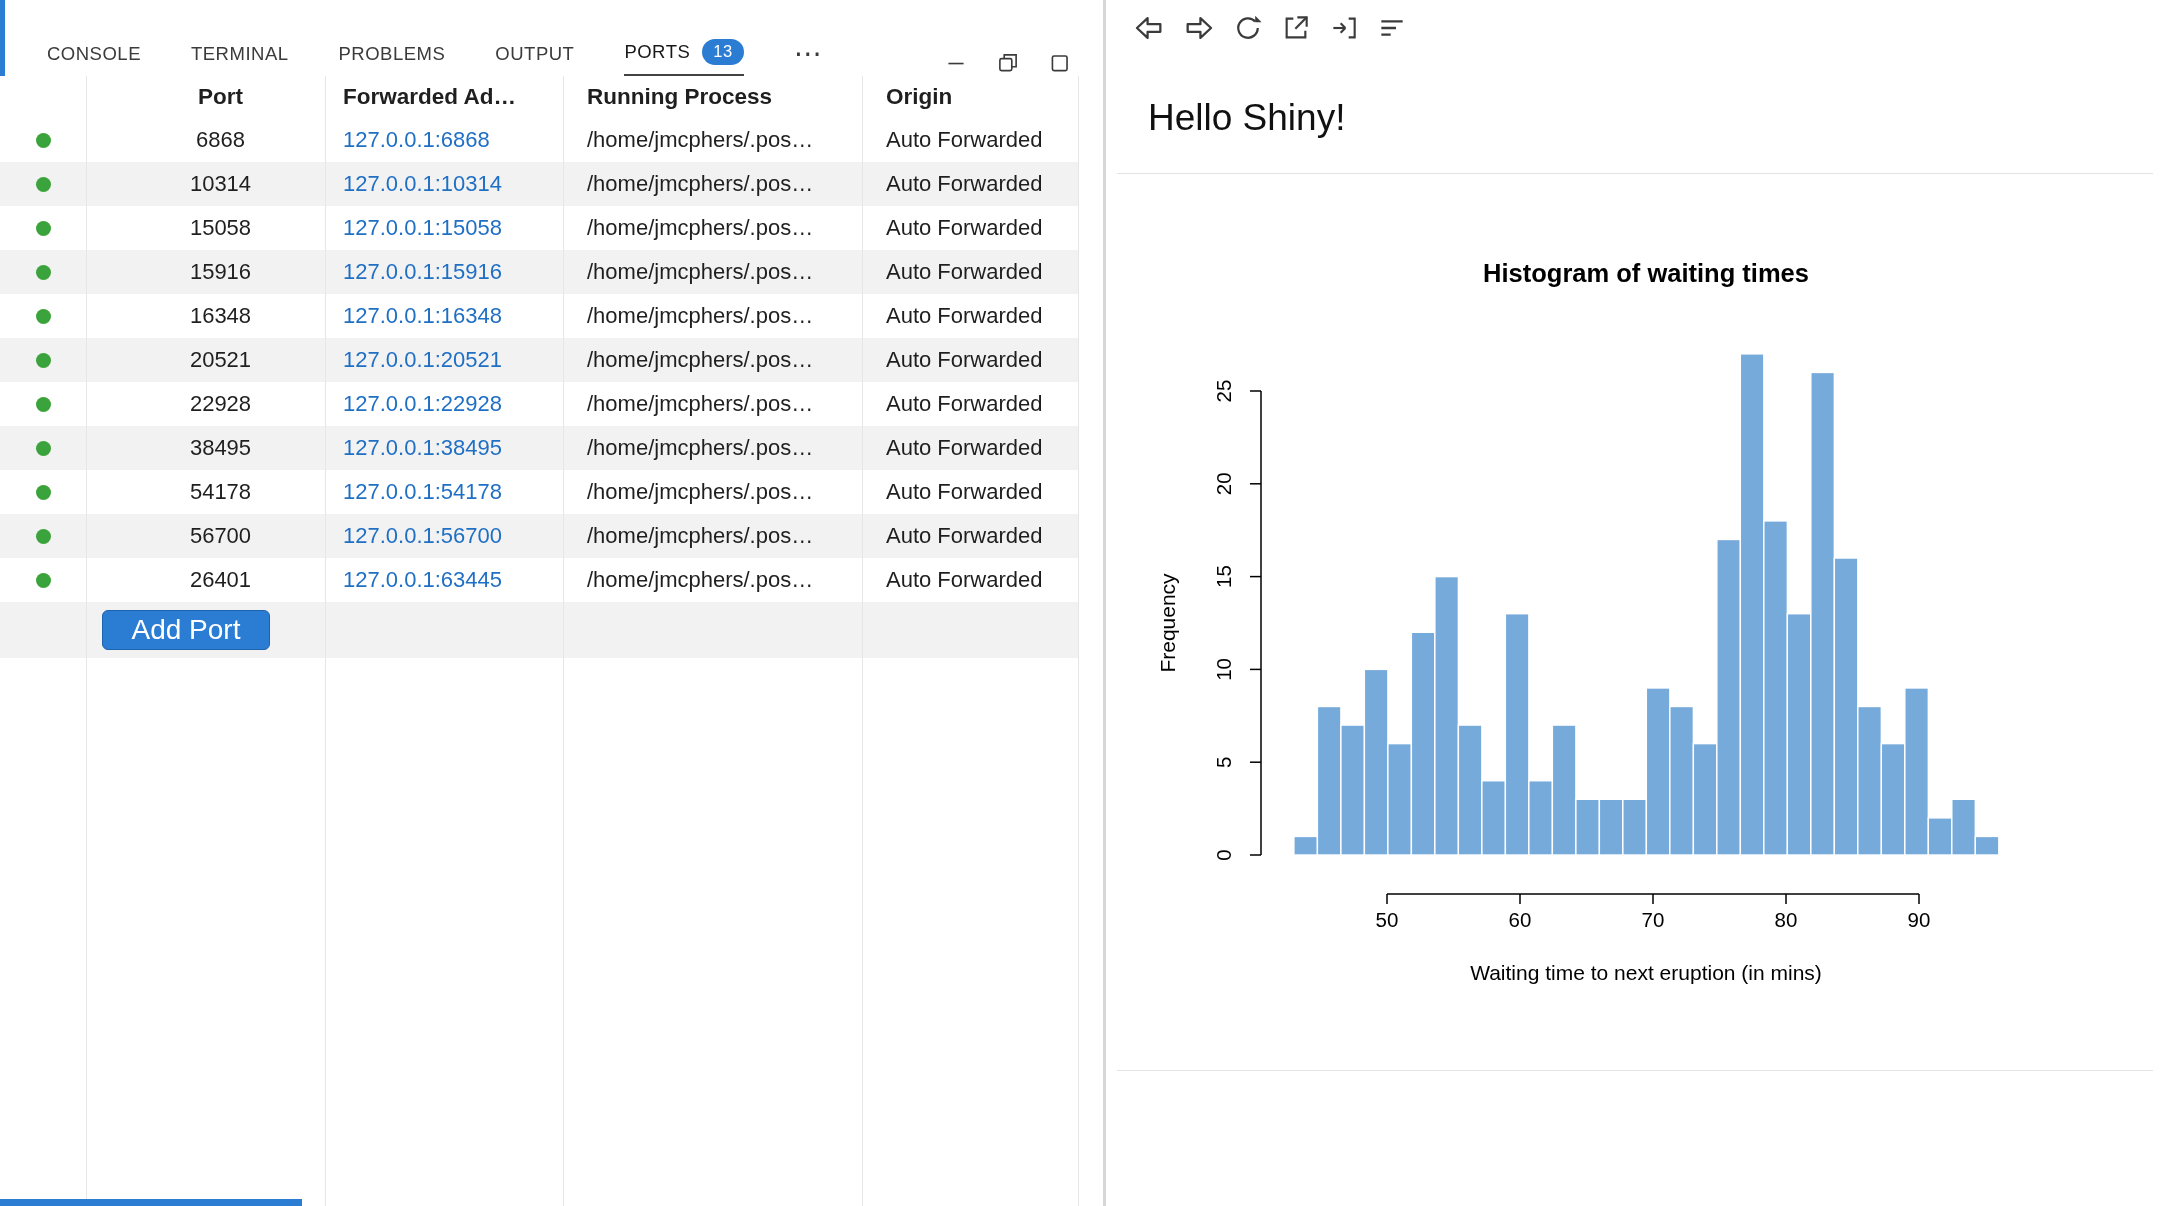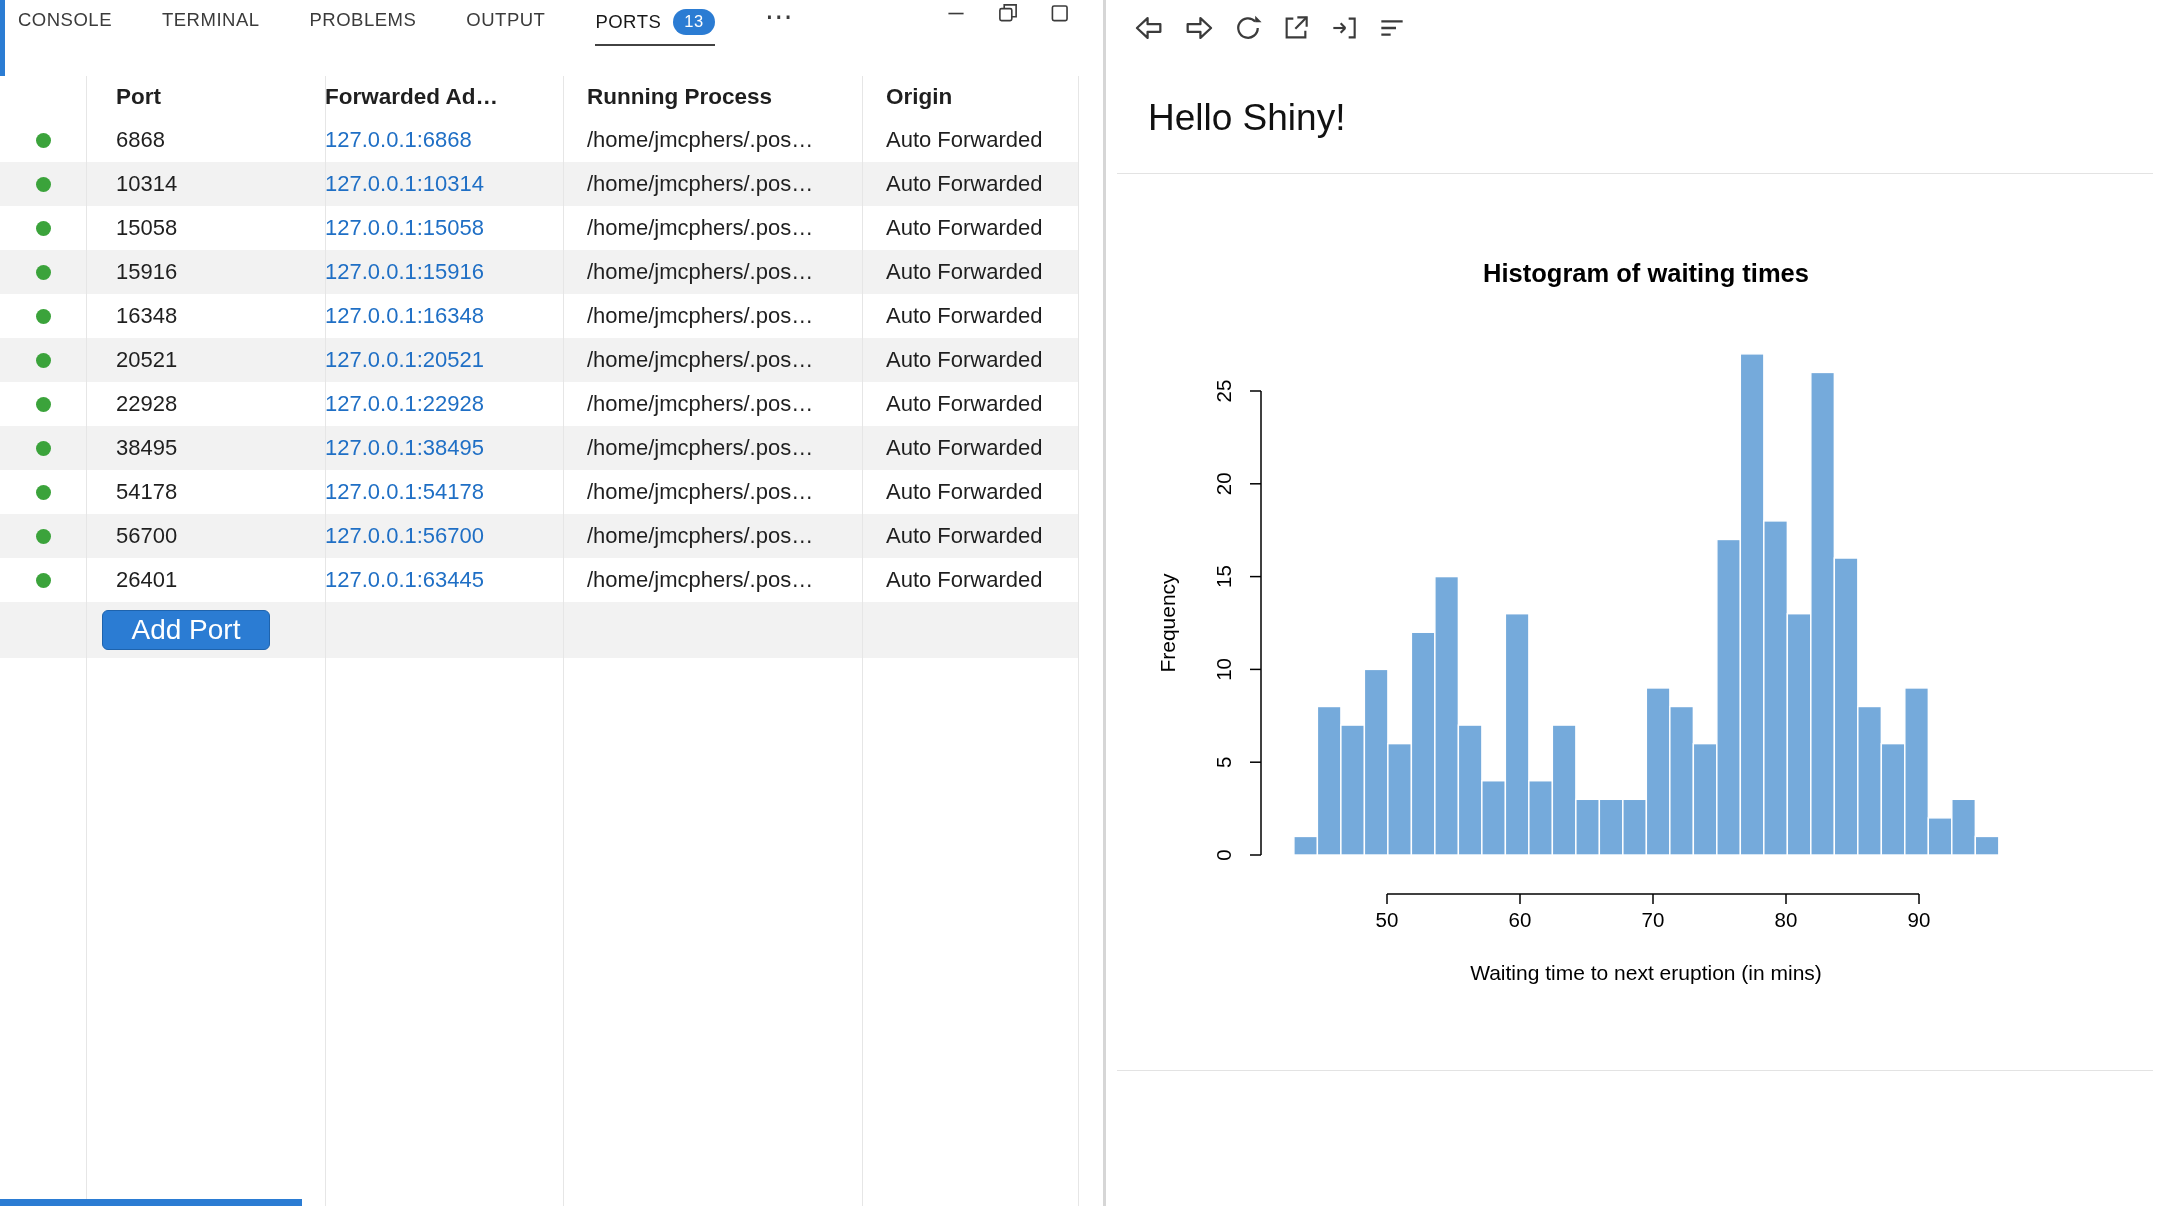--- a/index.html
+++ b/index.html
@@ -3,40 +3,40 @@
 <meta charset="utf-8">
 <style>
   * { box-sizing: border-box; }
   html,body { margin:0; padding:0; background:#fff; }
   body { font-family:"Liberation Sans", sans-serif; color:#1f1f1f; }
   .app { width:2170px; height:1206px; display:flex; position:relative; overflow:hidden; background:#fff; }
 
   
   .left-panel { width:1103px; flex:none; position:relative; overflow:hidden; background:#fff; }
   .accent-left { position:absolute; left:0; top:0; width:5px; height:76px; background:#2b7cd3; z-index:7; }
-  .tabbar { height:76px; display:flex; align-items:flex-start; gap:50px; padding-left:18px; position:relative; }
+  .tabbar { height:76px; display:flex; align-items:flex-end; gap:50px; padding-left:47px; position:relative; }
   .tab { font-size:18.5px; letter-spacing:.5px; color:#3b3b3b; cursor:pointer;
          padding-bottom:9px; padding-top:9px; border-bottom:2.5px solid transparent;
          display:flex; align-items:center; white-space:nowrap; }
   .tab.active { color:#181818; border-bottom-color:#424242; }
   .badge { margin-left:12px; background:#2b7cd3; color:#fff; border-radius:15px; padding:3px 11px;
            font-size:16.5px; line-height:1.2; }
   .more { font-size:28px; color:#3b3b3b; cursor:pointer; padding-bottom:6px; }
   .wincontrols { margin-left:auto; display:flex; align-items:center; gap:26px; padding-right:30px; }
   .wc { width:26px; height:26px; display:inline-flex; cursor:pointer; }
   .wc svg, .toolicon svg, .nav svg { width:100%; height:100%; }
 
   .thead, .trow { display:flex; align-items:center; width:1078px; }
   .thead { height:42px; font-weight:bold; font-size:22.5px; }
   .trow  { height:44px; font-size:22px; }
   .trow.alt { background:#f2f2f2; }
   .c { flex:none; white-space:nowrap; overflow:hidden; }
   .col-dot    { width:86px;  display:flex; align-items:center; }
-  .col-port   { width:239px; padding-left:30px; }
-  .col-addr   { width:238px; }
+  .col-port   { width:239px; padding-left:30px;text-align:center; }
+  .col-addr   { width:238px; padding-left:18px; }
   .col-proc   { width:299px; padding-left:24px; }
   .col-origin { width:216px; padding-left:24px; }
   .dot { width:15px; height:15px; border-radius:50%; background:#3ba33b; margin-left:36px; }
   .link { color:#1f6fc5; text-decoration:none; cursor:pointer; }
 
   .addrow { height:56px; width:1078px; background:#f2f2f2; display:flex; align-items:center; padding-left:102px; }
   .addbtn { height:40px; min-width:168px; padding:0 24px; background:#2b7cd3; color:#fff;
             border:1px solid #1e63ad; border-radius:6px; font-size:28px; font-family:inherit; cursor:pointer; }
 
   .vline { position:absolute; top:76px; bottom:0; width:1px; background:#e6e6e6; pointer-events:none; z-index:5; }

